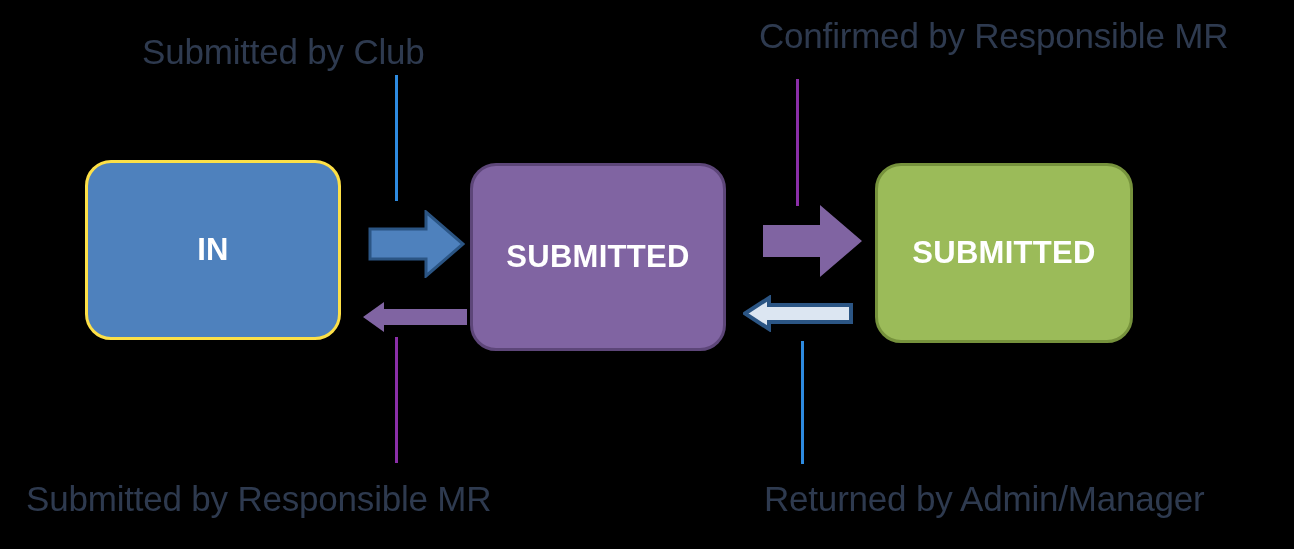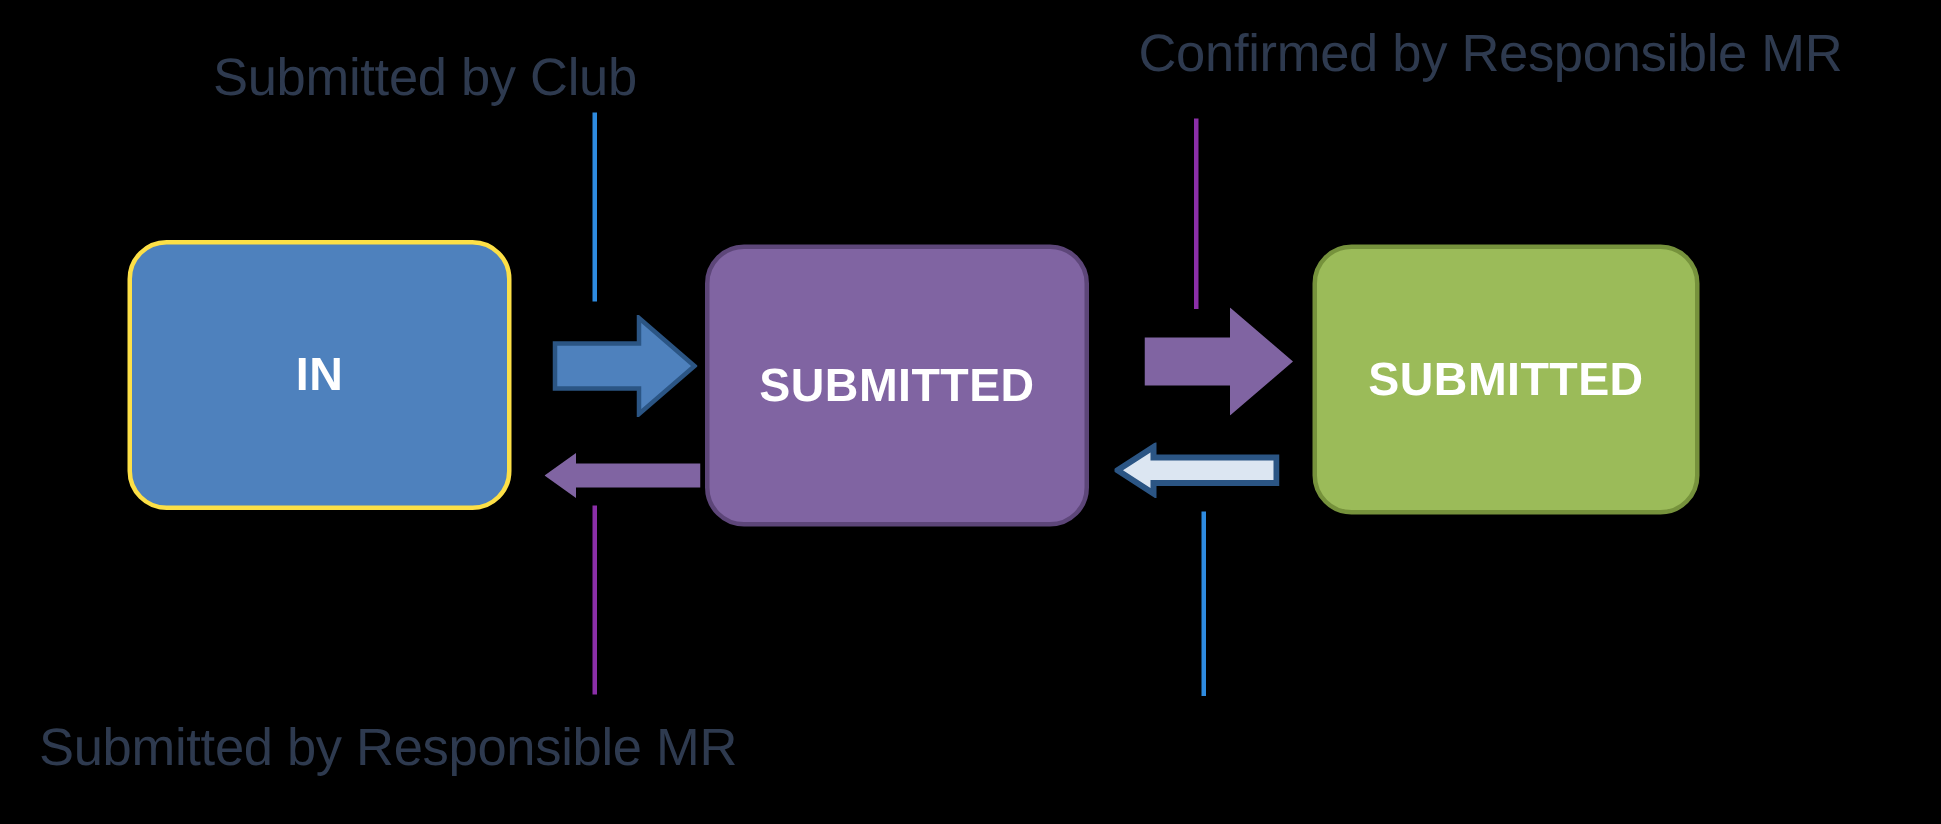--- a/index.html
+++ b/index.html
@@ -89,20 +89,21 @@
 <body>
 
 <div id="diagram-root">
 
   <div class="conn-label" id="label-submitted-by-club">Submitted by Club</div>
 
   <div class="conn-label" id="label-confirmed-by-mr">Confirmed by Responsible MR</div>
 
   <div class="conn-label" id="label-returned-by-mr">Submitted by Responsible MR</div>
 
+  <div class="conn-label" id="label-returned-by-admin">Returned by Admin/Manager</div>
 
   <div class="leader-line" id="leader-submitted-by-club"></div>
   <div class="leader-line" id="leader-confirmed-by-mr"></div>
   <div class="leader-line" id="leader-returned-by-mr"></div>
   <div class="leader-line" id="leader-returned-by-admin"></div>
 
   <div class="state-box" id="box-in-progress">
     <span>
       <span>IN</span><br>
     </span>

